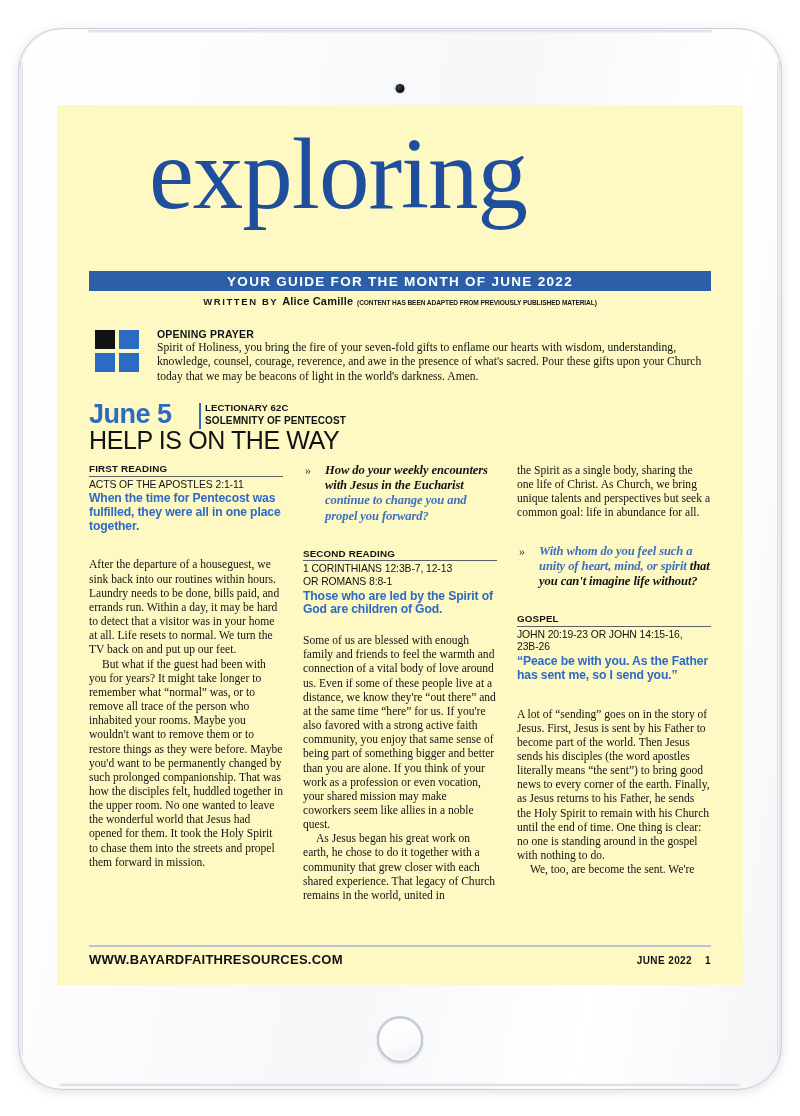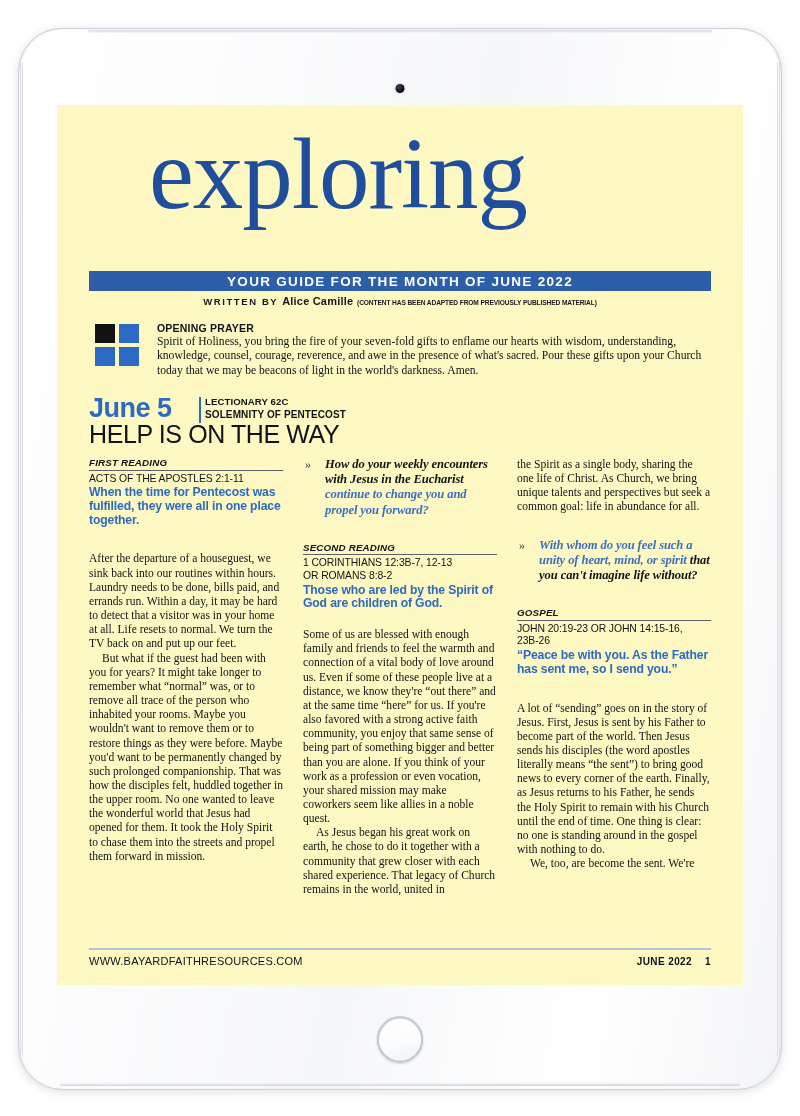--- a/index.html
+++ b/index.html
@@ -118,21 +118,21 @@
     position:absolute; left:0; top:163px; width:100%;
     text-align:center;
     font-size:9.5px; letter-spacing:1.2px; color:#15171a; font-weight:bold;
     white-space:nowrap;
   }
   .byline .writtenby { font-weight:bold; letter-spacing:1.6px; }
   .byline .author { font-weight:bold; font-size:11px; letter-spacing:.2px; }
   .byline .note { font-weight:bold; font-size:6.6px; letter-spacing:-0.1px; }
 
   
-  .prayer { position:relative; margin-top:18px; min-height:62px; padding-left:68px; }
+  .prayer { position:relative; margin-top:24px; min-height:62px; padding-left:68px; }
   .prayer-icon { position:absolute; left:6px; top:2px; width:45px; height:42px; }
   .prayer-icon i { position:absolute; display:block; width:20px; height:19px; }
   .prayer-icon i:nth-child(1){ left:0;   top:0;  background:#111214; }
   .prayer-icon i:nth-child(2){ left:24px;top:0;  background:#2d6ac4; }
   .prayer-icon i:nth-child(3){ left:0;   top:23px;background:#2d6ac4; }
   .prayer-icon i:nth-child(4){ left:24px;top:23px;background:#2d6ac4; }
   .prayer-title {
     font-size:10.5px; font-weight:bold; letter-spacing:.2px; color:#111214;
     margin-bottom:1px;
   }
@@ -168,21 +168,20 @@
   }
 
   
   .cols { display:flex; gap:20px; margin-top:11px; }
   .col { width:194px; position:relative; }
 
   .sect-head {
     font-size:9.8px; font-weight:bold; letter-spacing:.15px; color:#111214;
     padding-bottom:1.5px; border-bottom:1.3px solid #5d6066;
     margin-bottom:2px;
-    font-style:italic;
   }
   .cite {
     font-size:10.4px; color:#111214; line-height:12.6px; letter-spacing:-0.1px;
   }
   .pullquote {
     font-size:12.2px; font-weight:bold; color:#2d6ac4; line-height:13.8px;
     letter-spacing:-0.15px; margin-top:1px;
   }
   .body {
     font-family:"Liberation Serif", serif;
@@ -206,21 +205,21 @@
   .question .blue { color:#3d6fc0; }
   .gap-md { height:16px; }
   .gap-lg { height:24px; }
 
   
   .footer {
     position:absolute; left:32px; right:32px; bottom:18px;
   }
   .footer-rule { height:1.6px; background:#b9c3d6; margin-bottom:5px; }
   .footer-row { display:flex; justify-content:space-between; align-items:baseline; }
-  .footer-left { font-size:11px; font-weight:normal; letter-spacing:.25px; color:#111214; }
+  .footer-left { font-size:13px; font-weight:bold; letter-spacing:.25px; color:#111214; }
   .footer-right { font-size:10px; font-weight:bold; letter-spacing:.4px; color:#111214; }
   .footer-right .pg { margin-left:13px; }
 </style>
 </head>
 <body>
 
 <div id="device">
   <div id="device-edge-hi"></div>
   <div id="device-edge-left"></div>
   <div id="device-edge-right"></div>
@@ -278,21 +277,21 @@
           </div>
         </div>
 
         <div class="col">
           <div class="question">
             <span class="guill">»</span><span>How do your weekly encounters with Jesus in the Eucharist </span><span class="blue">continue to change you and propel you forward?</span>
           </div>
           <div class="gap-lg"></div>
           <div class="sect-head">SECOND READING</div>
           <div class="cite">1 CORINTHIANS 12:3B-7, 12-13</div>
-          <div class="cite">OR ROMANS 8:8-2</div>
+          <div class="cite">OR ROMANS 8:8-1</div>
           <div class="pullquote">Those who are led by the Spirit of God are children of God.</div>
           <div class="gap-md"></div>
           <div class="body">
             <p class="first">Some of us are blessed with enough family and friends to feel the warmth and connection of a vital body of love around us. Even if some of these people live at a distance, we know they're “out there” and at the same time “here” for us. If you're also favored with a strong active faith community, you enjoy that same sense of being part of something bigger and better than you are alone. If you think of your work as a profession or even vocation, your shared mission may make coworkers seem like allies in a noble quest.</p>
             <p>As Jesus began his great work on earth, he chose to do it together with a community that grew closer with each shared experience. That legacy of Church remains in the world, united in</p>
           </div>
         </div>
 
         <div class="col">
           <div class="body">

